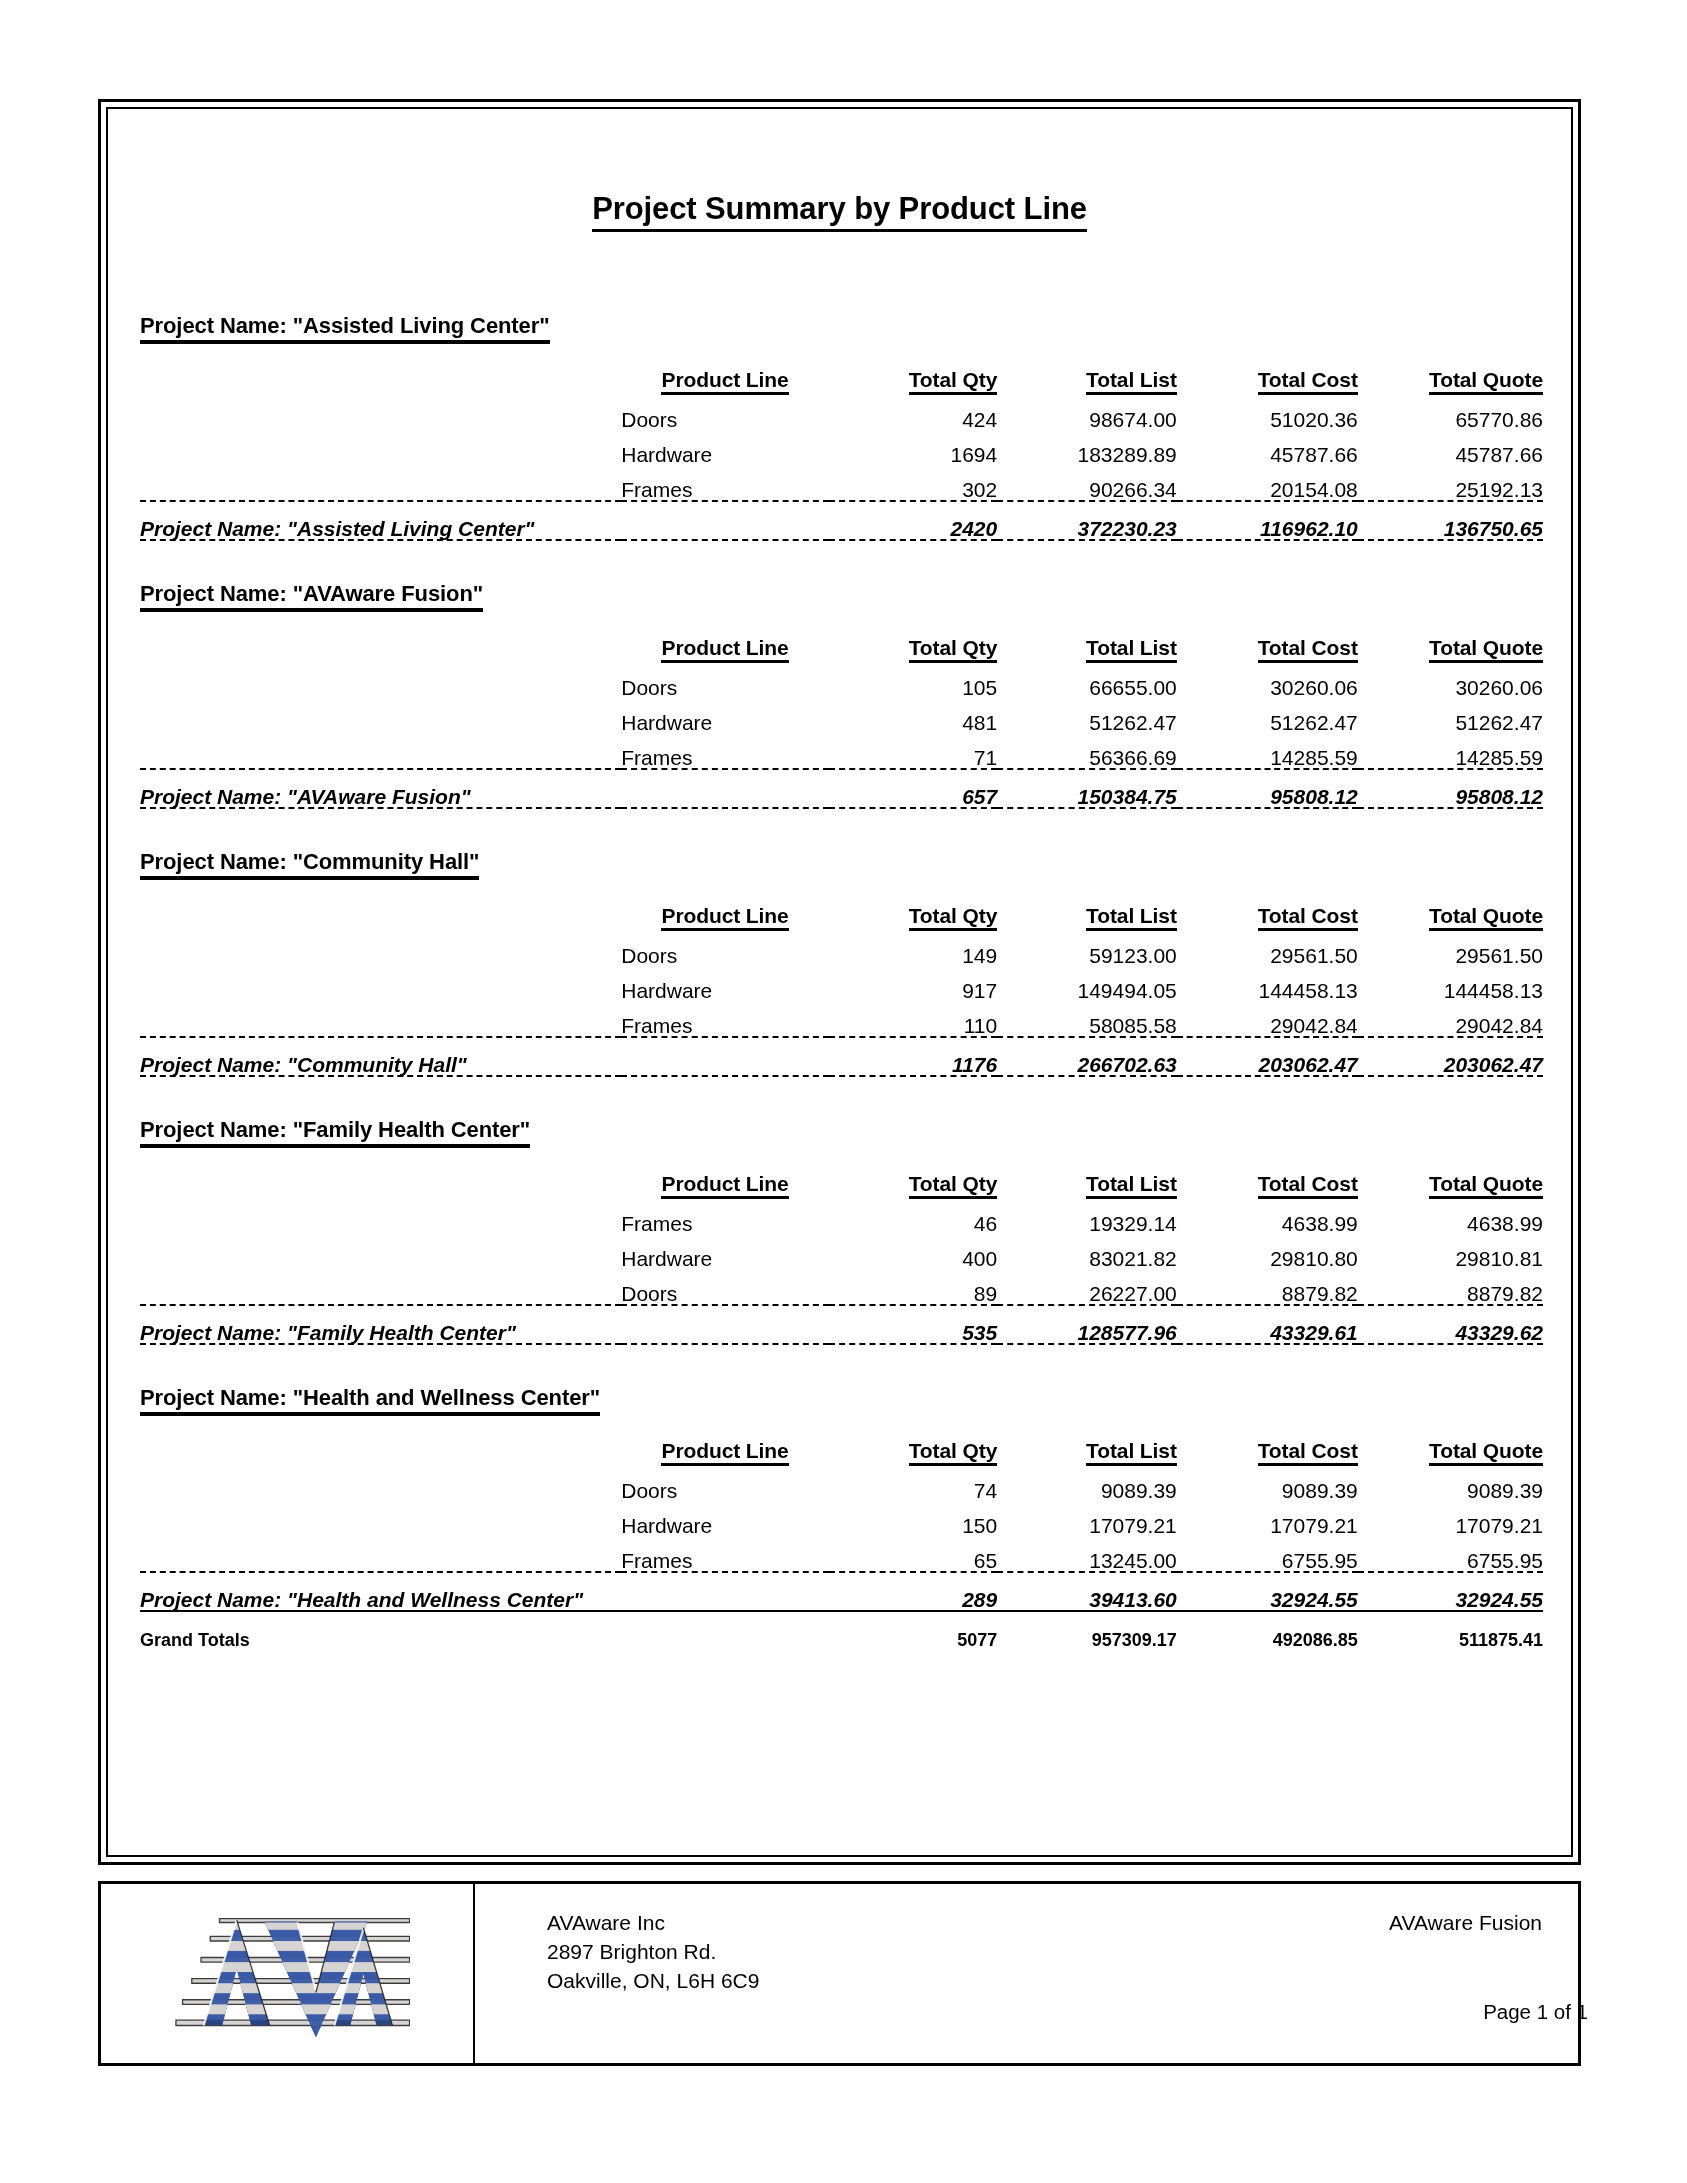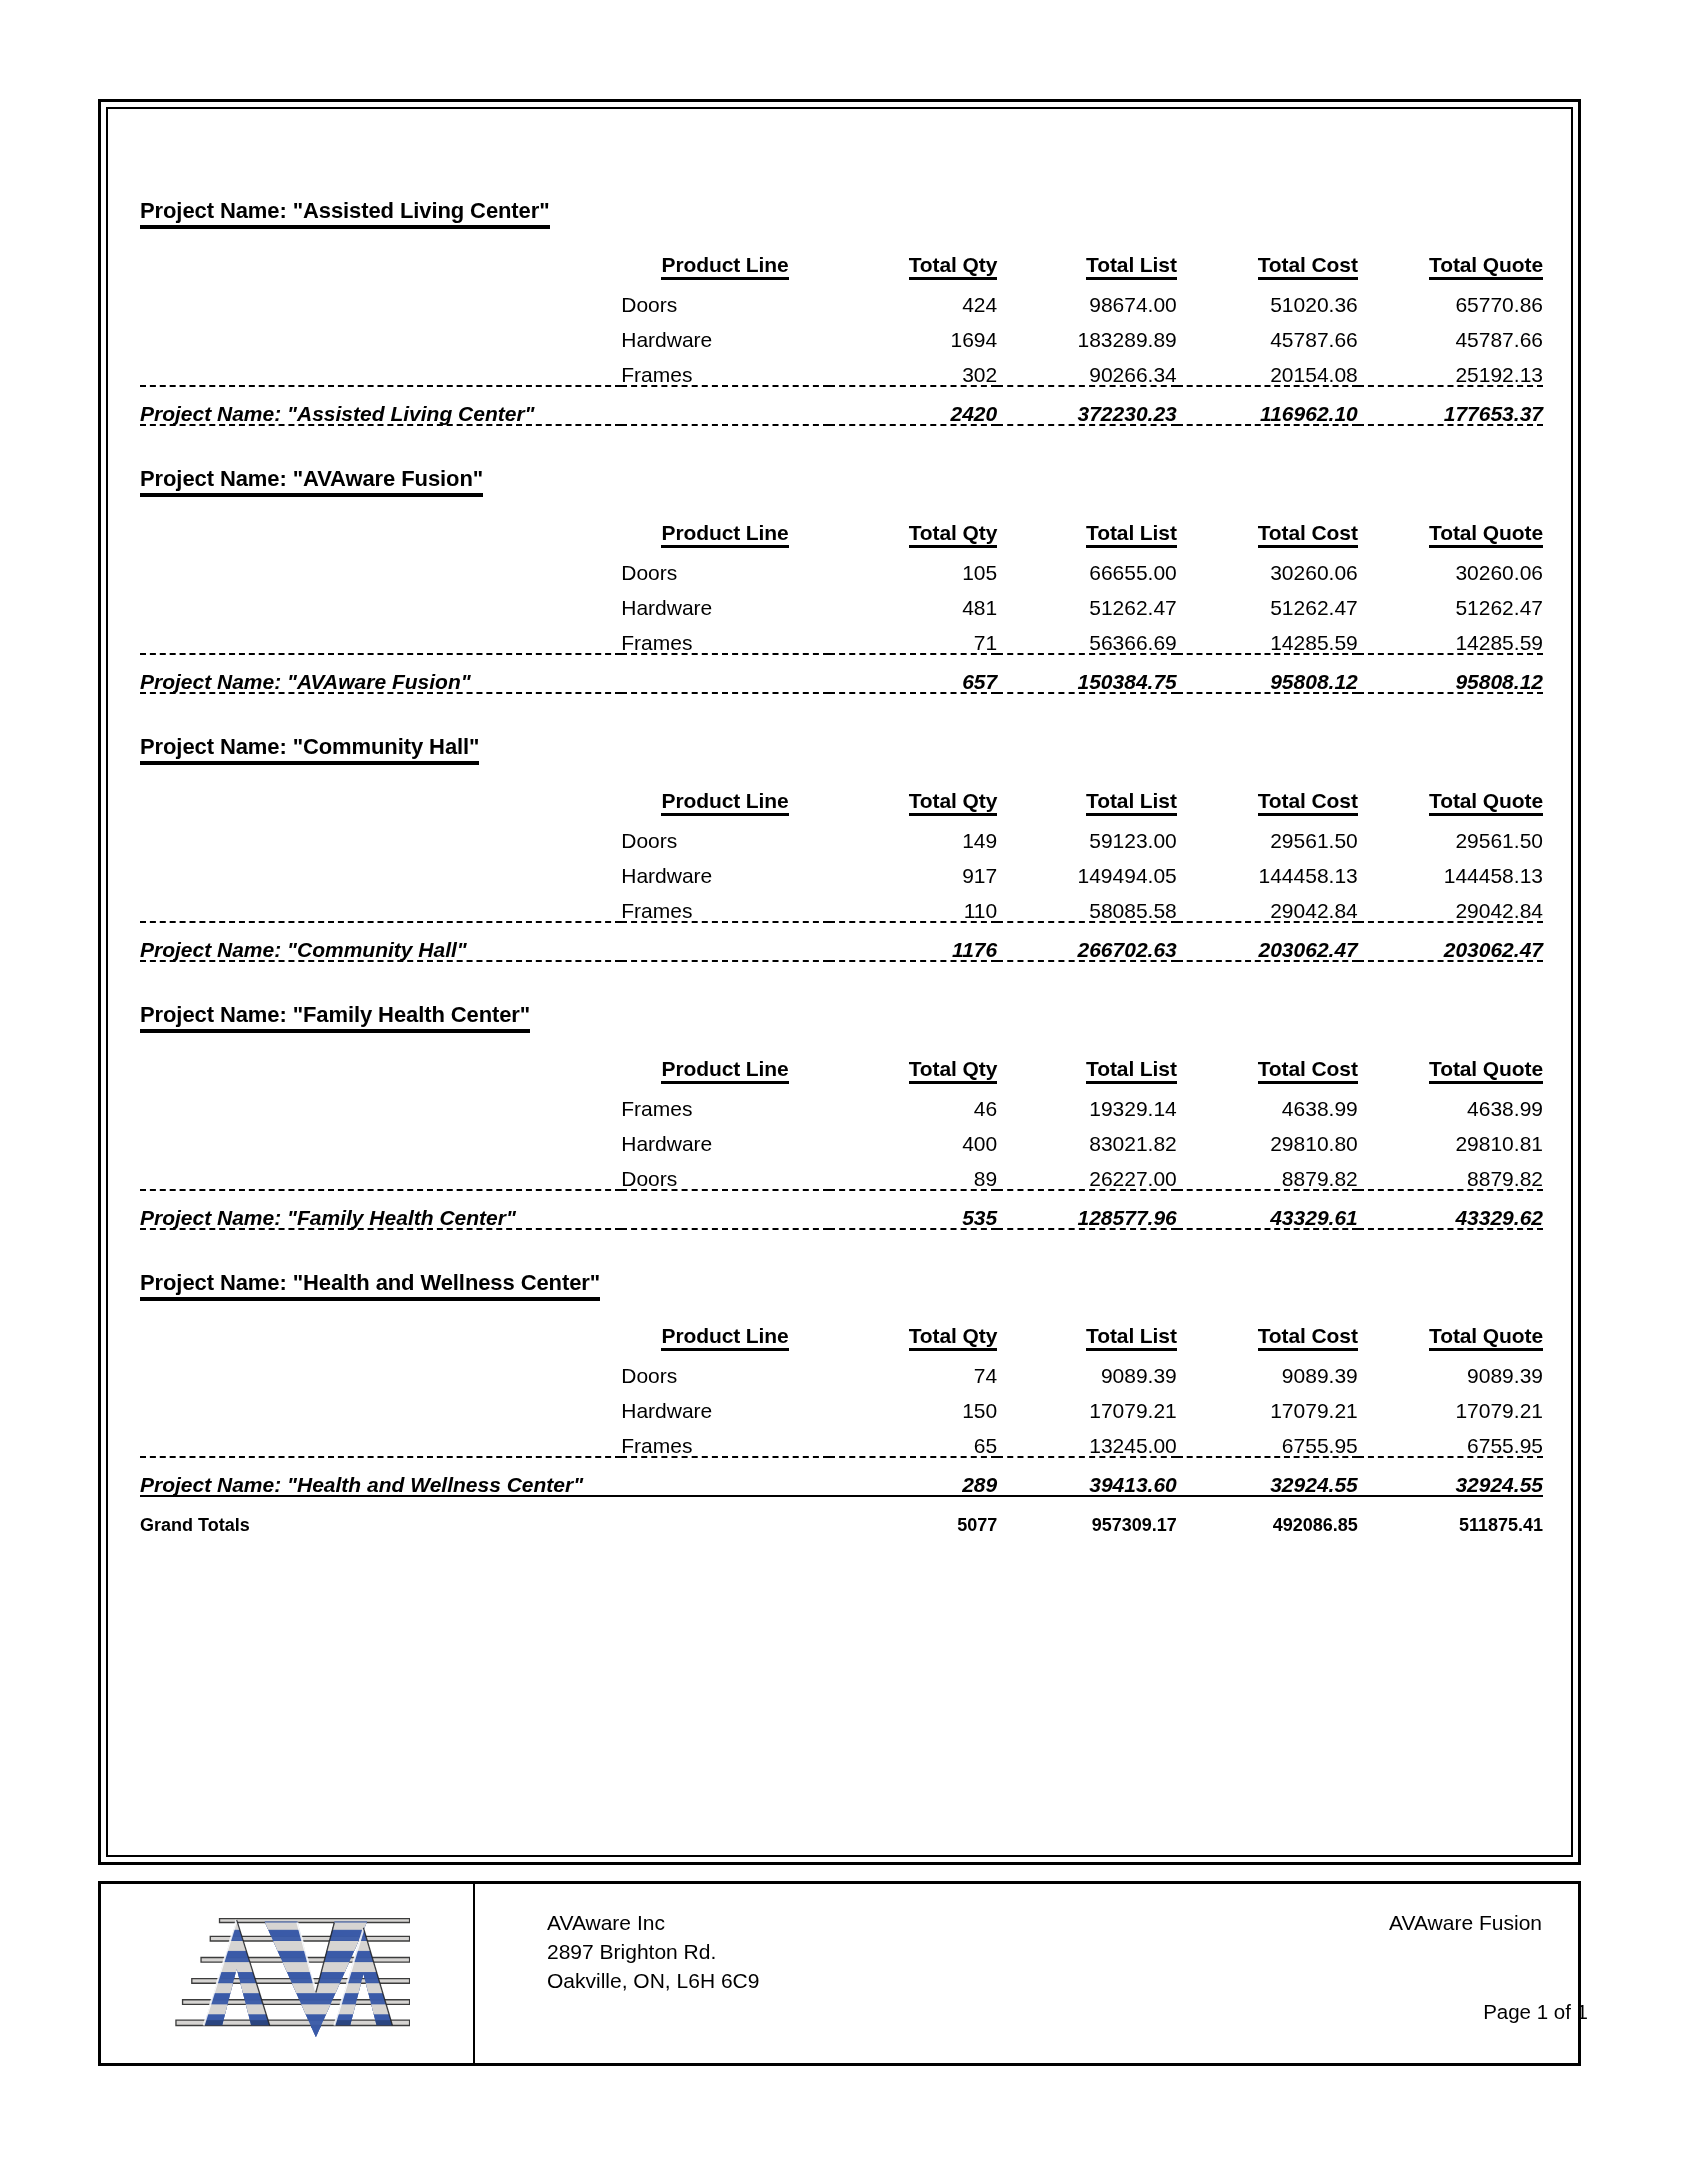--- a/index.html
+++ b/index.html
@@ -212,20 +212,23 @@
 </style>
 </head>
 <body>
 
 <div class="page-frame">
   <div class="page-frame-inner"></div>
 </div>
 
 <div class="report">
 
+  <div class="doc-title">
+    <span>Project Summary by Product Line</span>
+  </div>
 
   <div class="groups">
       <div class="group"><div class="group-title">Project Name: "Assisted Living Center"</div><table class="grp">
           <colgroup>
             <col class="c-line">
             <col class="c-name">
             <col class="c-qty">
             <col class="c-list">
             <col class="c-cost">
             <col class="c-quote">
@@ -264,21 +267,21 @@
               <td class="r">25192.13</td>
             </tr>
             <tr class="dash-row">
               <td colspan="6"></td>
             </tr>
             <tr class="subtotal-row">
               <td class="l" colspan="2">Project Name: "Assisted Living Center"</td>
               <td class="r">2420</td>
               <td class="r">372230.23</td>
               <td class="r">116962.10</td>
-              <td class="r">177653.37</td>
+              <td class="r">136750.65</td>
             </tr>
             <tr class="dash-row">
               <td colspan="6"></td>
             </tr>
           </tbody>
         </table></div>
       <div class="group"><div class="group-title">Project Name: "AVAware Fusion"</div><table class="grp">
           <colgroup>
             <col class="c-line">
             <col class="c-name">

